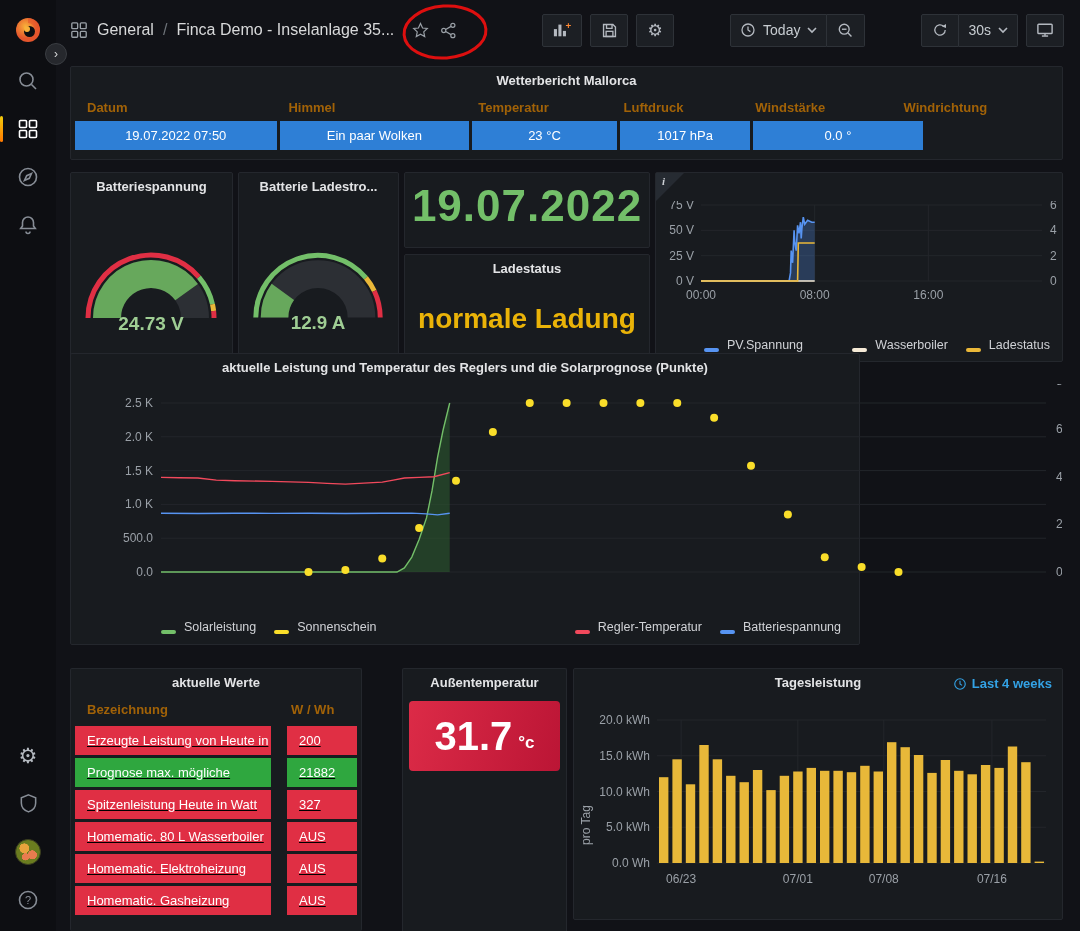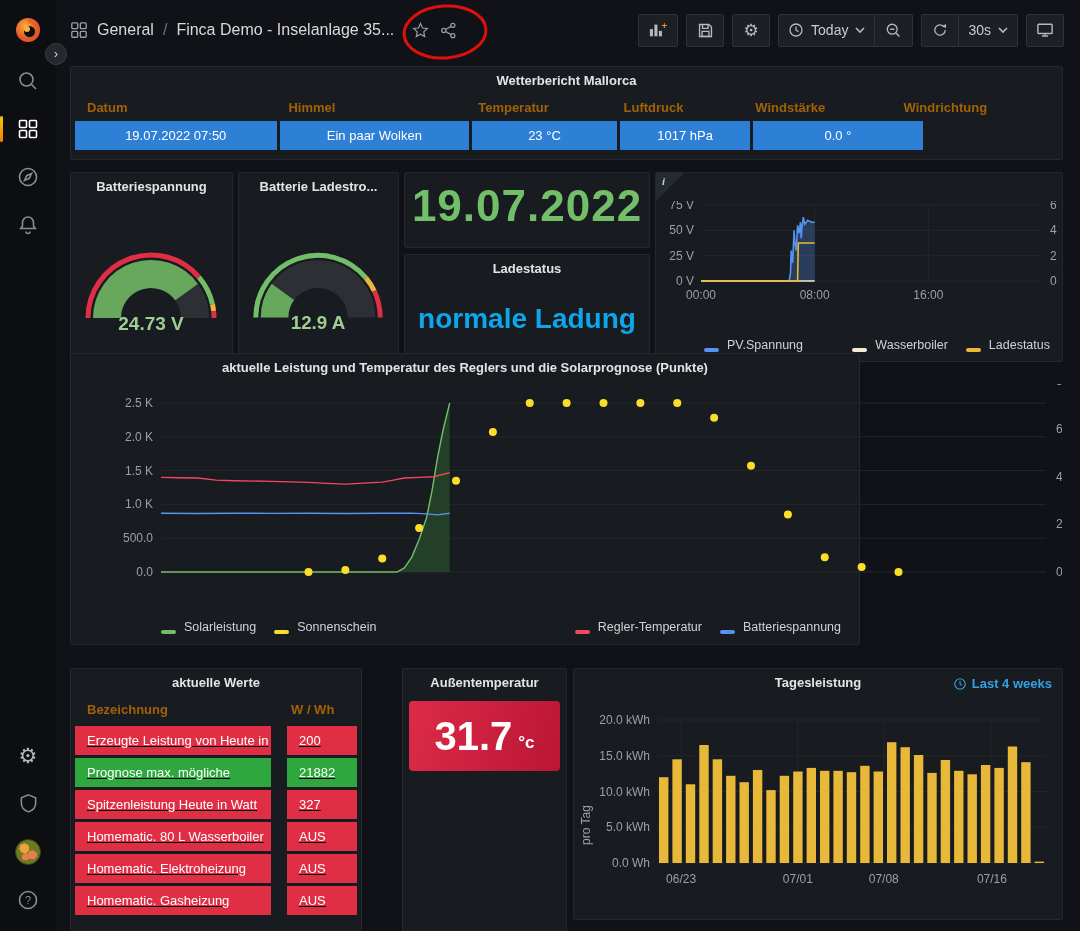--- a/index.html
+++ b/index.html
@@ -21,21 +21,21 @@
                 #6a7c1f; border:1px solid #3a3d20; }
 
   
   #navbar { position:absolute; left:56px; top:0; right:0; height:60px; display:flex; align-items:center; justify-content:space-between; padding:0 16px 0 14px; z-index:4; }
   #crumbs { display:flex; align-items:center; gap:9px; color:#d8d9da; font-size:16px; }
   #crumbs .sep { color:#6d7278; }
   #crumbs svg { stroke:#9aa0a7; fill:none; stroke-width:1.5; }
   .crumb-icon-btn { display:flex; align-items:center; cursor:pointer; }
   #actions { display:flex; align-items:center; gap:8px; }
   .tb-btn { height:33px; min-width:38px; background:#1c1f24; border:1px solid #2e3238; border-radius:2px; color:#c7ccd1; display:flex; align-items:center; justify-content:center; gap:7px; padding:0 9px; font-size:14px; cursor:pointer; }
-  .tb-group { display:flex; }
+  .tb-group { display:flex;margin-left:48px; }
   .tb-group .tb-btn:first-child { border-radius:2px 0 0 2px; }
   .tb-group .tb-btn:last-child { border-radius:0 2px 2px 0; border-left:none; }
   .tb-btn svg { stroke:#b4b9c0; fill:none; stroke-width:1.6; }
   .gear-glyph { font-size:17px; color:#b4b9c0; line-height:1; }
 
   
   #annotation { position:absolute; left:399px; top:2px; z-index:20; pointer-events:none; }
 
   
   .panel { position:absolute; background:#181b1f; border:1px solid #24272d; border-radius:2px; }
@@ -43,21 +43,21 @@
 
   
   .tbl-header-row, .tbl-row { display:flex; gap:3px; padding:0 4px; }
   .tbl-h { color:#a16207; font-size:13px; font-weight:700; padding:6px 0 6px 12px; }
   .tbl-c { height:29px; line-height:29px; color:#fff; font-size:13px; text-align:center; background:#2e7fd6; }
   #values-rows .vrow { display:flex; gap:16px; padding:0 4px; margin-top:3px;text-decoration:underline; }
   #values-rows .vcell { height:29px; line-height:29px; font-size:13px; color:#fff; padding-left:12px; }
 
   
   #date-value { position:absolute; left:0; right:0; top:8px; text-align:center; font-size:44px; font-weight:700; color:#73bf69; letter-spacing:1px; }
-  #charge-value { position:absolute; left:0; right:0; top:48px; text-align:center; font-size:28px; font-weight:700; color:#0ea5e9; }
+  #charge-value { position:absolute; left:0; right:0; top:48px; text-align:center; font-size:28px; font-weight:700; color:#eab308; }
   #temp-box { position:absolute; left:6px; right:6px; top:32px; height:70px; border-radius:4px; background:linear-gradient(105deg,#dc2b47,#bb1535); display:flex; align-items:center; justify-content:center; color:#fff; }
   #temp-box .big { font-size:40px; font-weight:700; }
   #temp-box .unit { font-size:17px; font-weight:700; margin:14px 0 0 6px; }
 
   
   .info-corner { position:absolute; left:0; top:0; width:0; height:0; border-top:28px solid #262b32; border-right:28px solid transparent; }
   .info-i { position:absolute; left:6px; top:2px; font-size:11px; font-style:italic; font-weight:700; color:#cdd0d5; font-family:"Liberation Serif", serif; }
 
   
   .legend { position:absolute; display:flex; gap:18px; font-size:12.5px; color:#d0d2d6; }

